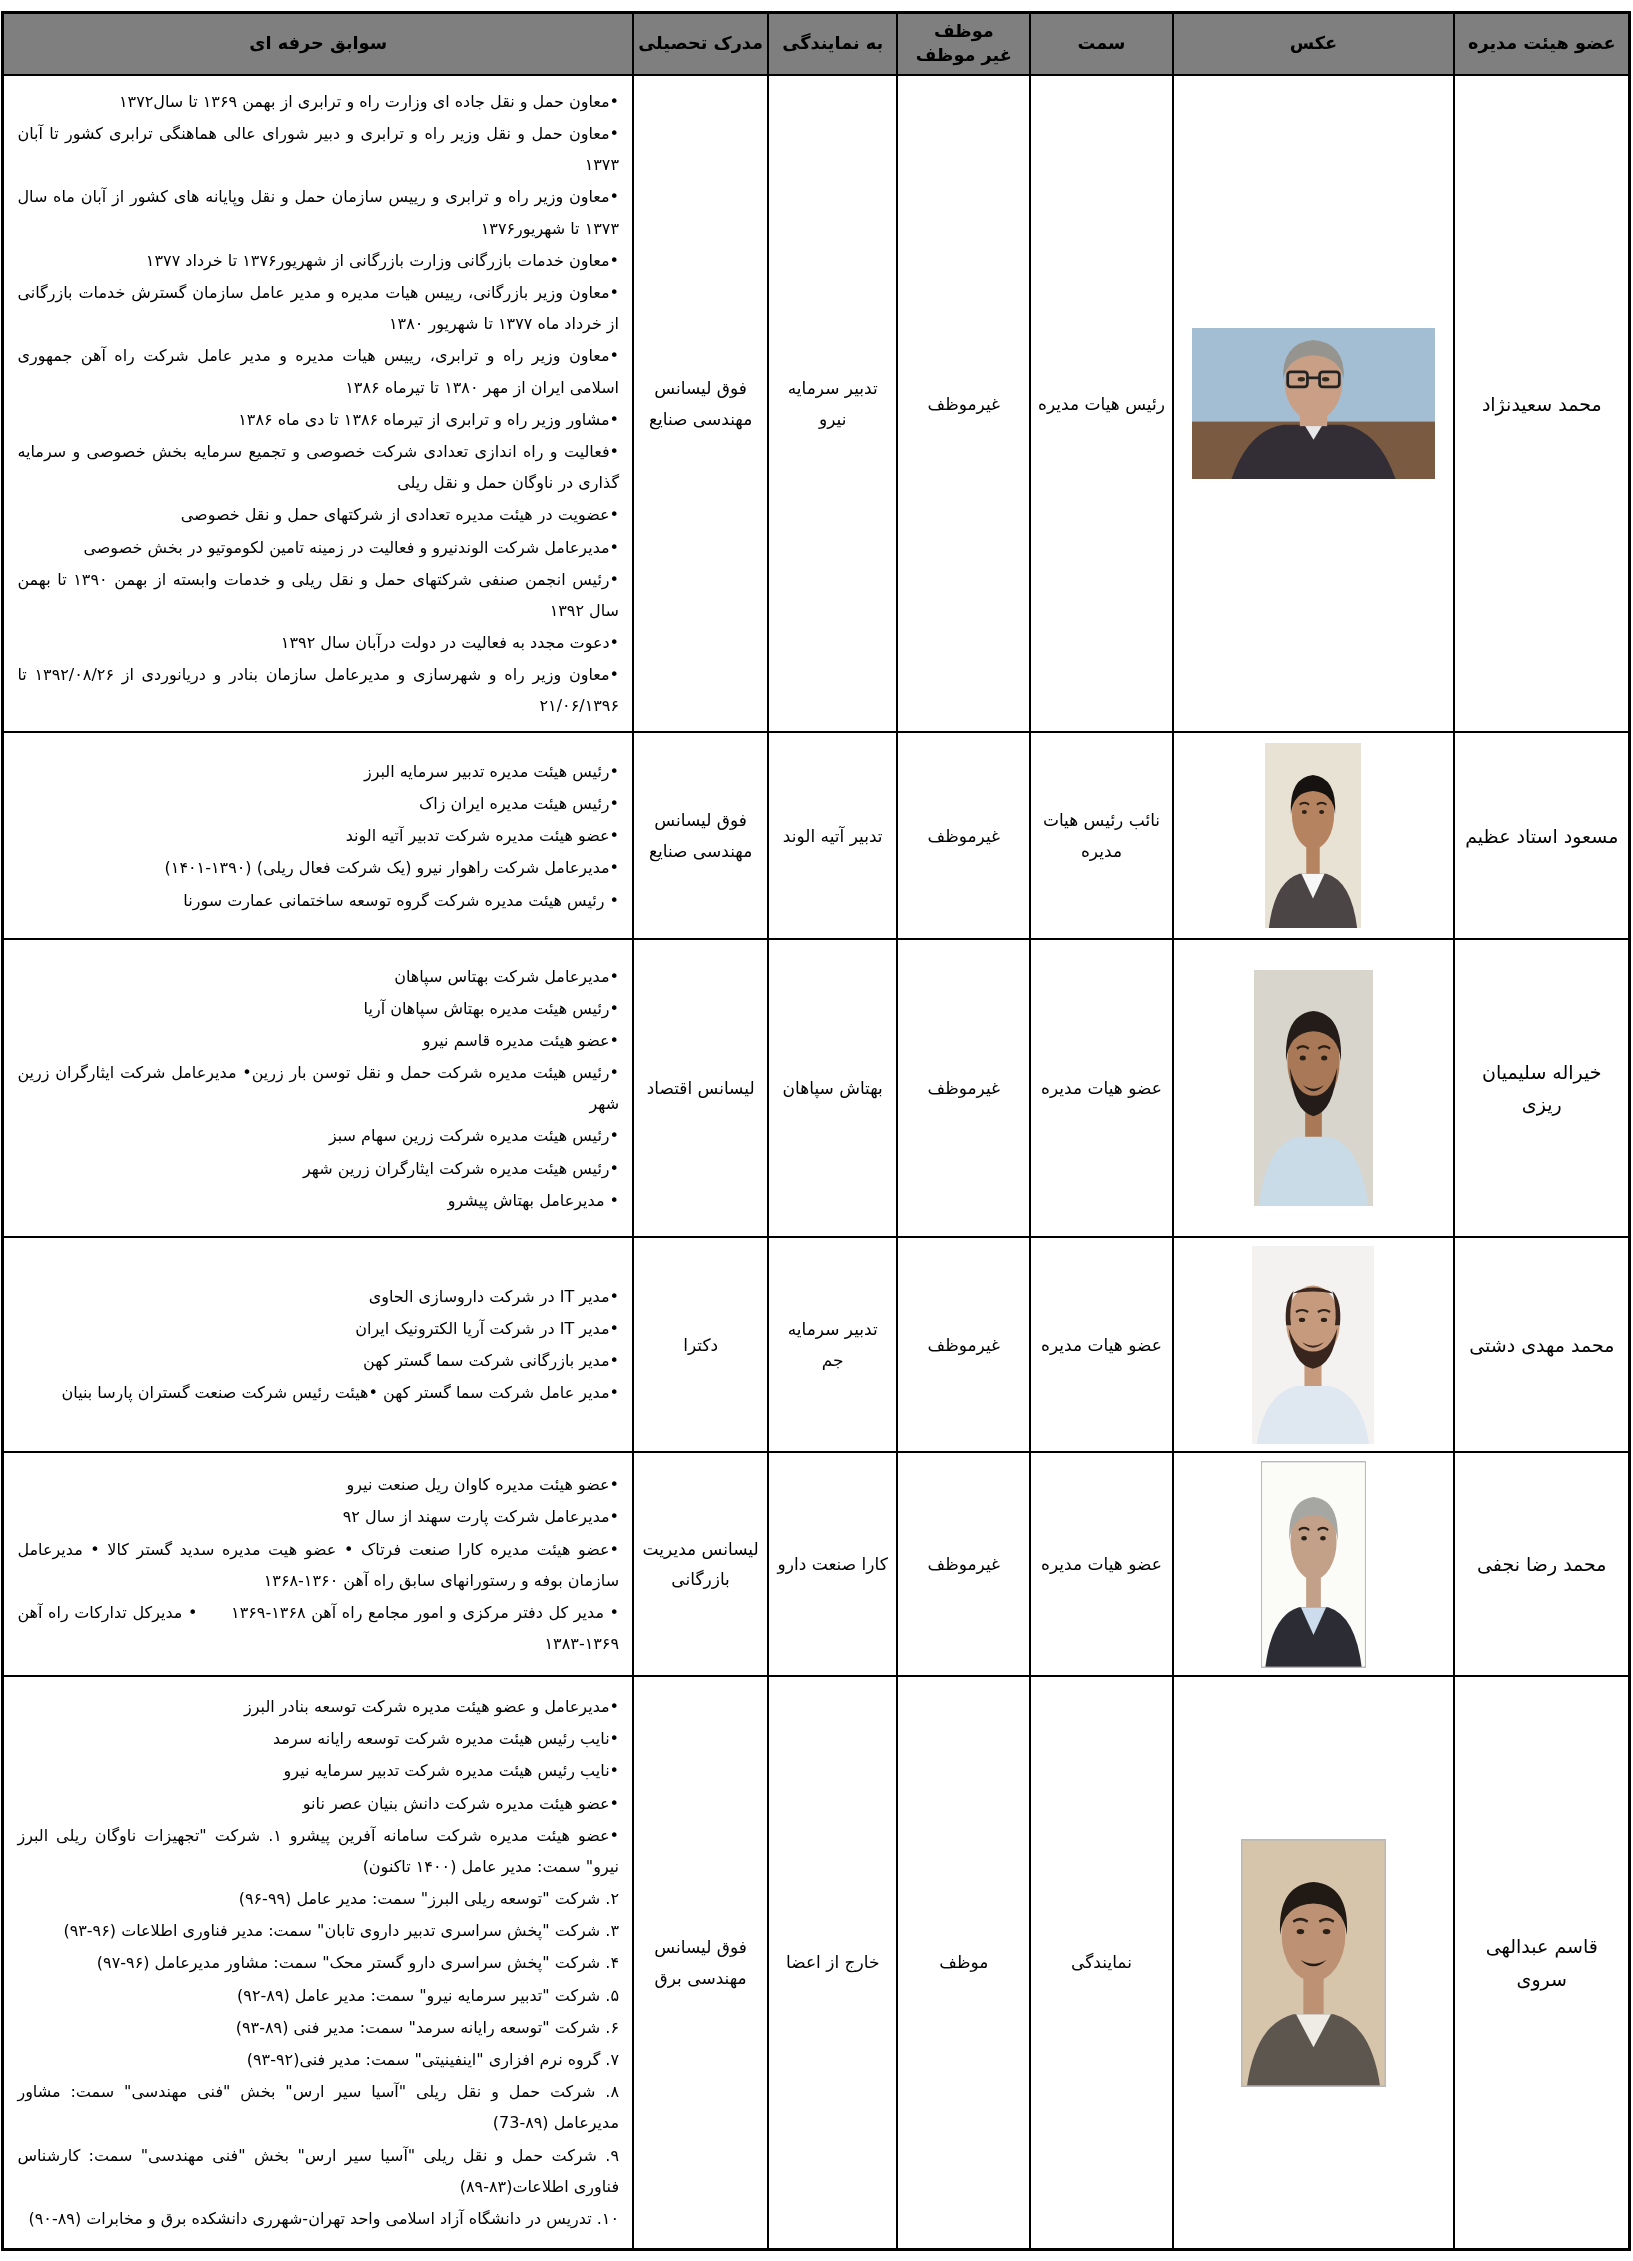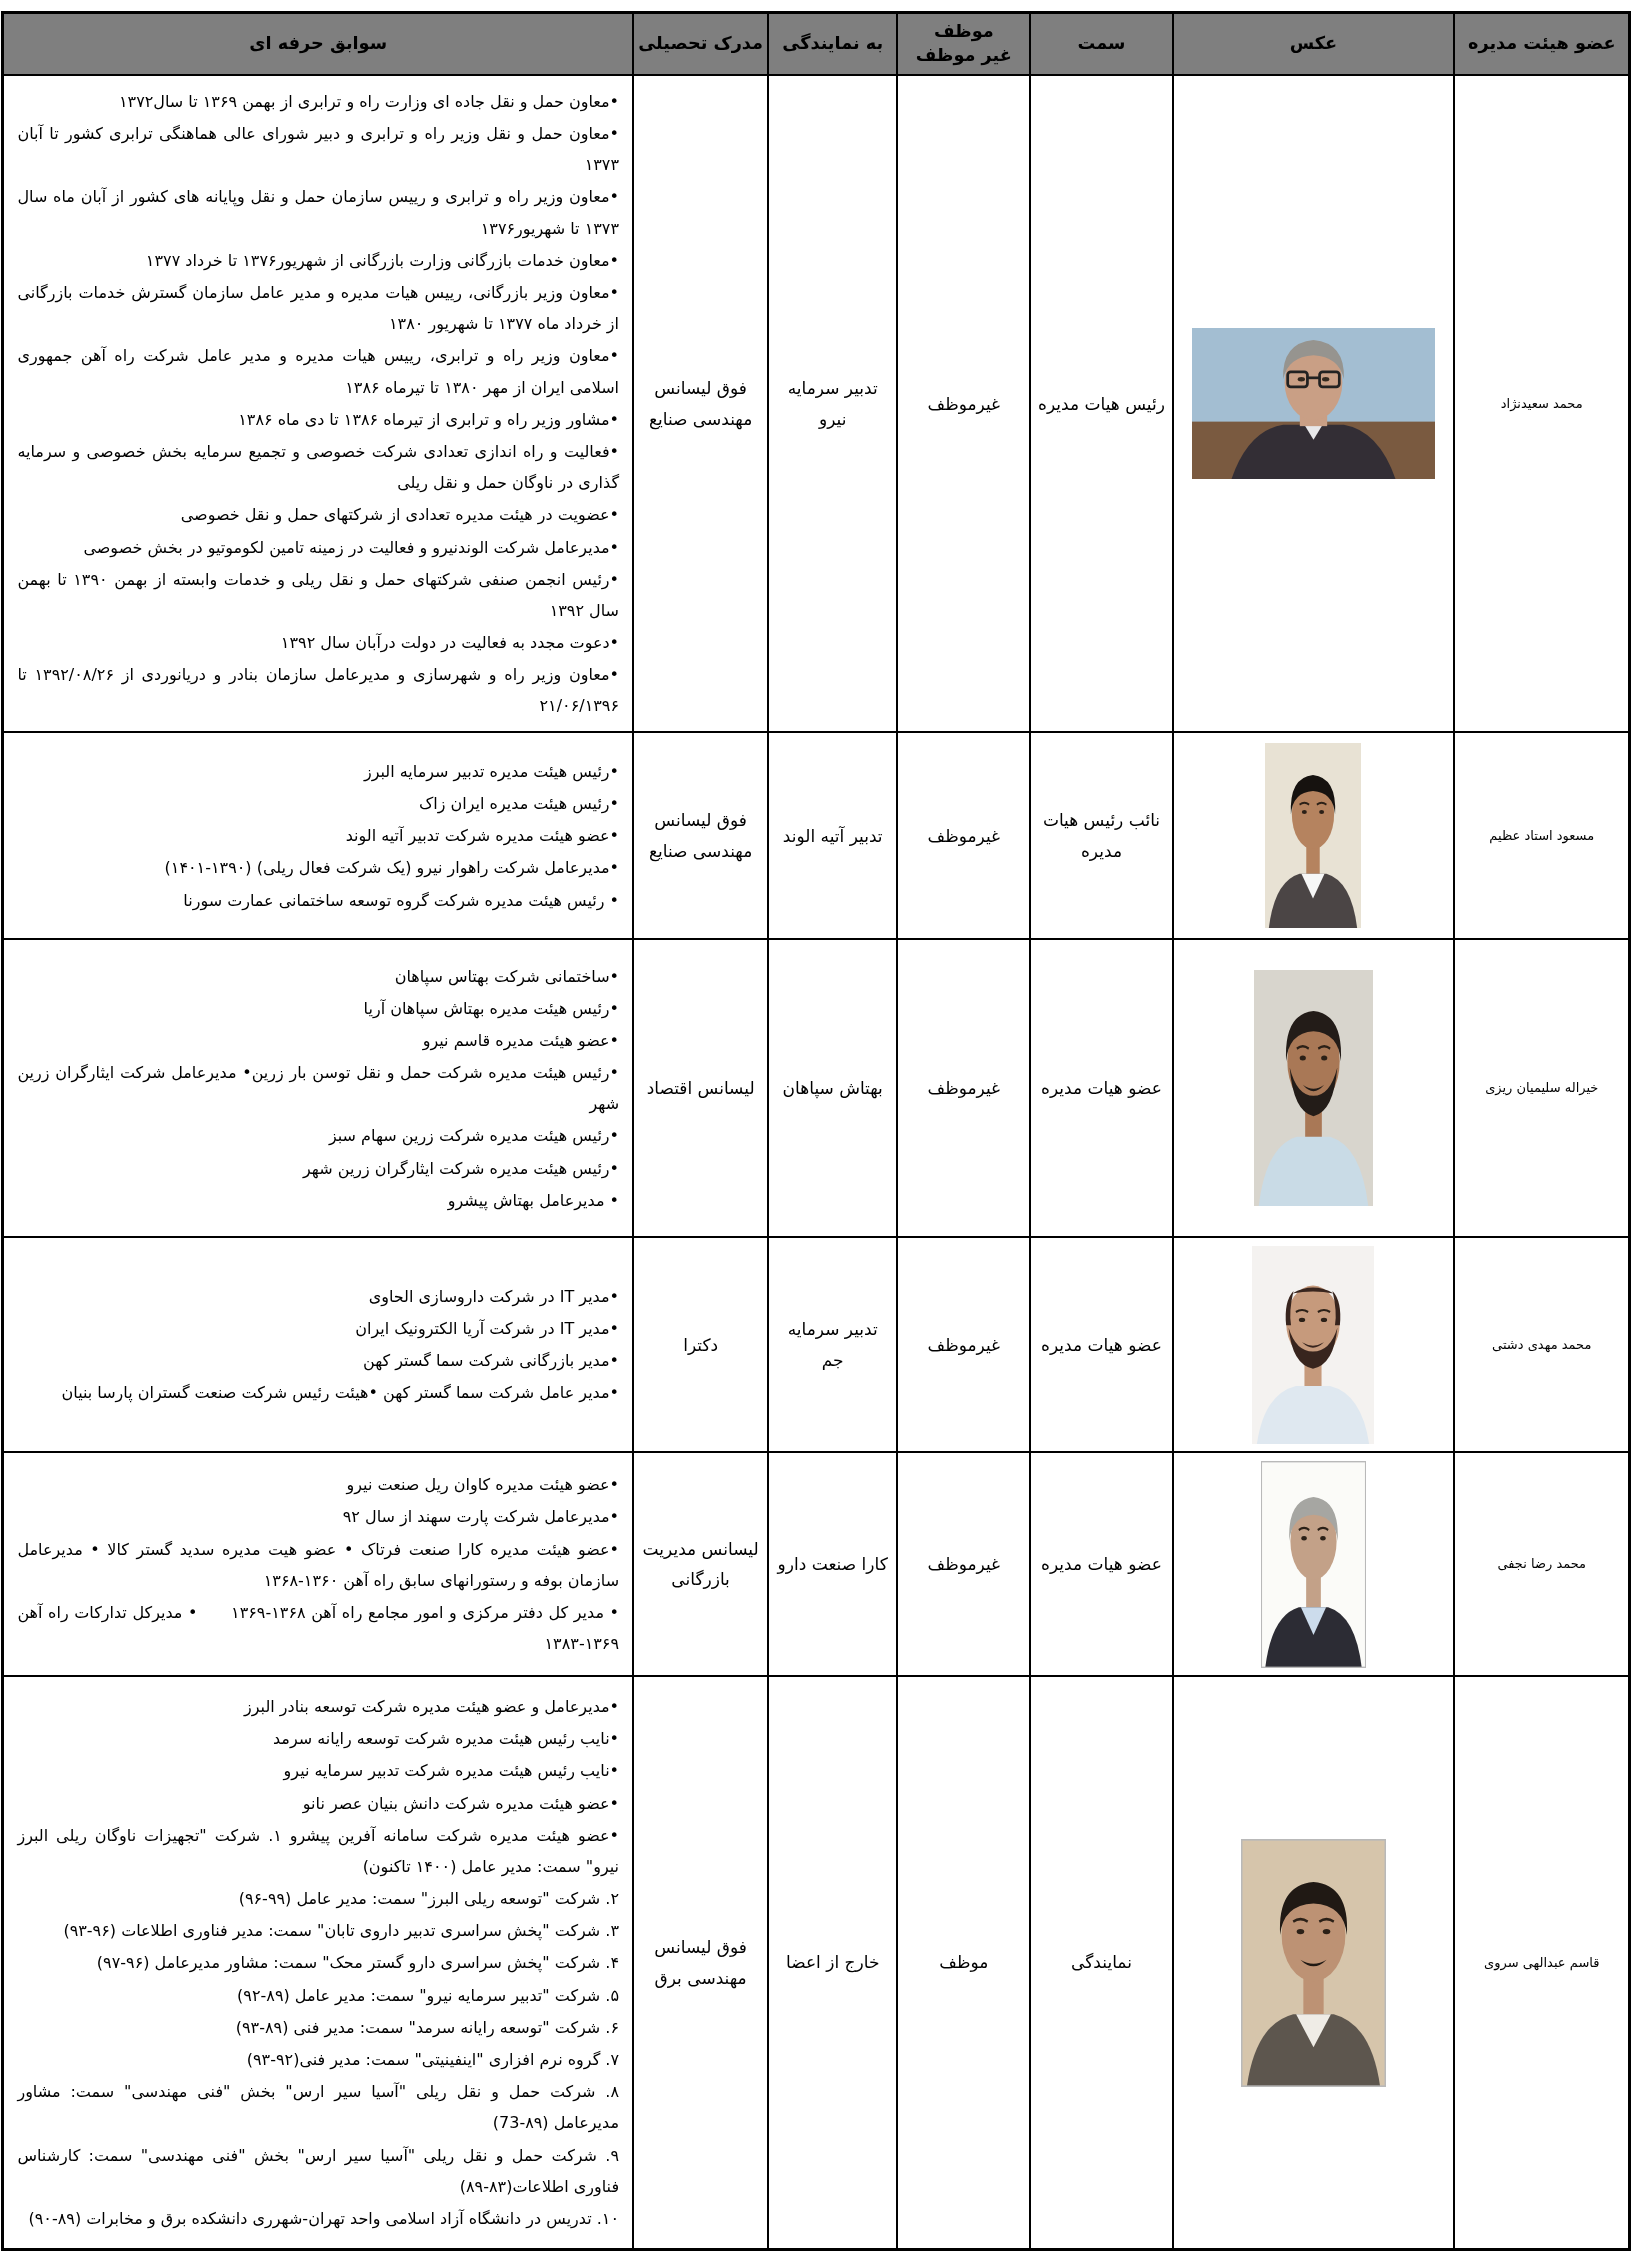--- a/index.html
+++ b/index.html
@@ -10,21 +10,21 @@
   thead th{background:#7f7f7f;color:#000;font-weight:bold;font-size:17.7px;height:60px;text-align:center;line-height:1.35;}
   
   col.c-name{width:173px;}
   col.c-photo{width:277px;}
   col.c-pos{width:140px;}
   col.c-duty{width:131px;}
   col.c-rep{width:127px;}
   col.c-deg{width:133px;}
   col.c-exp{width:620px;}
   td.cell-mid{text-align:center;font-size:17px;line-height:1.8;padding:3.2px 6.4px;}
-  td.cell-name{text-align:center;font-size:13px;line-height:1.7;padding:3.2px 6.4px;}
+  td.cell-name{text-align:center;font-size:19px;line-height:1.7;padding:3.2px 6.4px;}
   td.cell-exp{text-align:justify;font-size:16px;line-height:1.95;padding:8px 13px;}
   .exp-line{text-align:justify;margin:1px 0;}
   td.cell-photo{text-align:center;}
   .photo{display:block;margin:4.8px auto;}
   .photo svg{display:block;width:100%;height:100%;}
   .ph-1{width:243px;height:151px;}
   .ph-2{width:96px;height:185px;}
   .ph-3{width:119px;height:236px;}
   .ph-4{width:122px;height:198px;}
   .ph-5{width:105px;height:207px;}
@@ -153,21 +153,21 @@
                 <path d="M30 62 Q33 90 50 93 Q67 90 70 62 Q64 80 50 80 Q36 80 30 62 Z" fill="#231c18"></path>
                 <path d="M41 73 Q50 78 59 73 Q50 81 41 73 Z" fill="#231c18"></path>
               </svg>
             </div>
           </td>
         <td class="cell-mid">عضو هیات مدیره</td>
         <td class="cell-mid">غیرموظف</td>
         <td class="cell-mid">بهتاش سپاهان</td>
         <td class="cell-mid">لیسانس اقتصاد</td>
         <td class="cell-exp">
-            <div class="exp-line">•ساختمانی شرکت بهتاس سپاهان</div>
+            <div class="exp-line">•مدیرعامل شرکت بهتاس سپاهان</div>
             <div class="exp-line">•رئیس هیئت مدیره بهتاش سپاهان آریا</div>
             <div class="exp-line">•عضو هیئت مدیره قاسم نیرو</div>
             <div class="exp-line">•رئیس هیئت مدیره شرکت حمل و نقل توسن بار زرین• مدیرعامل شرکت ایثارگران زرین شهر</div>
             <div class="exp-line">•رئیس هیئت مدیره شرکت زرین سهام سبز</div>
             <div class="exp-line">•رئیس هیئت مدیره شرکت ایثارگران زرین شهر</div>
             <div class="exp-line">• مدیرعامل بهتاش پیشرو</div>
           </td>
       </tr>
       <tr class="r4">
         <td class="cell-name">محمد مهدی دشتی</td>

